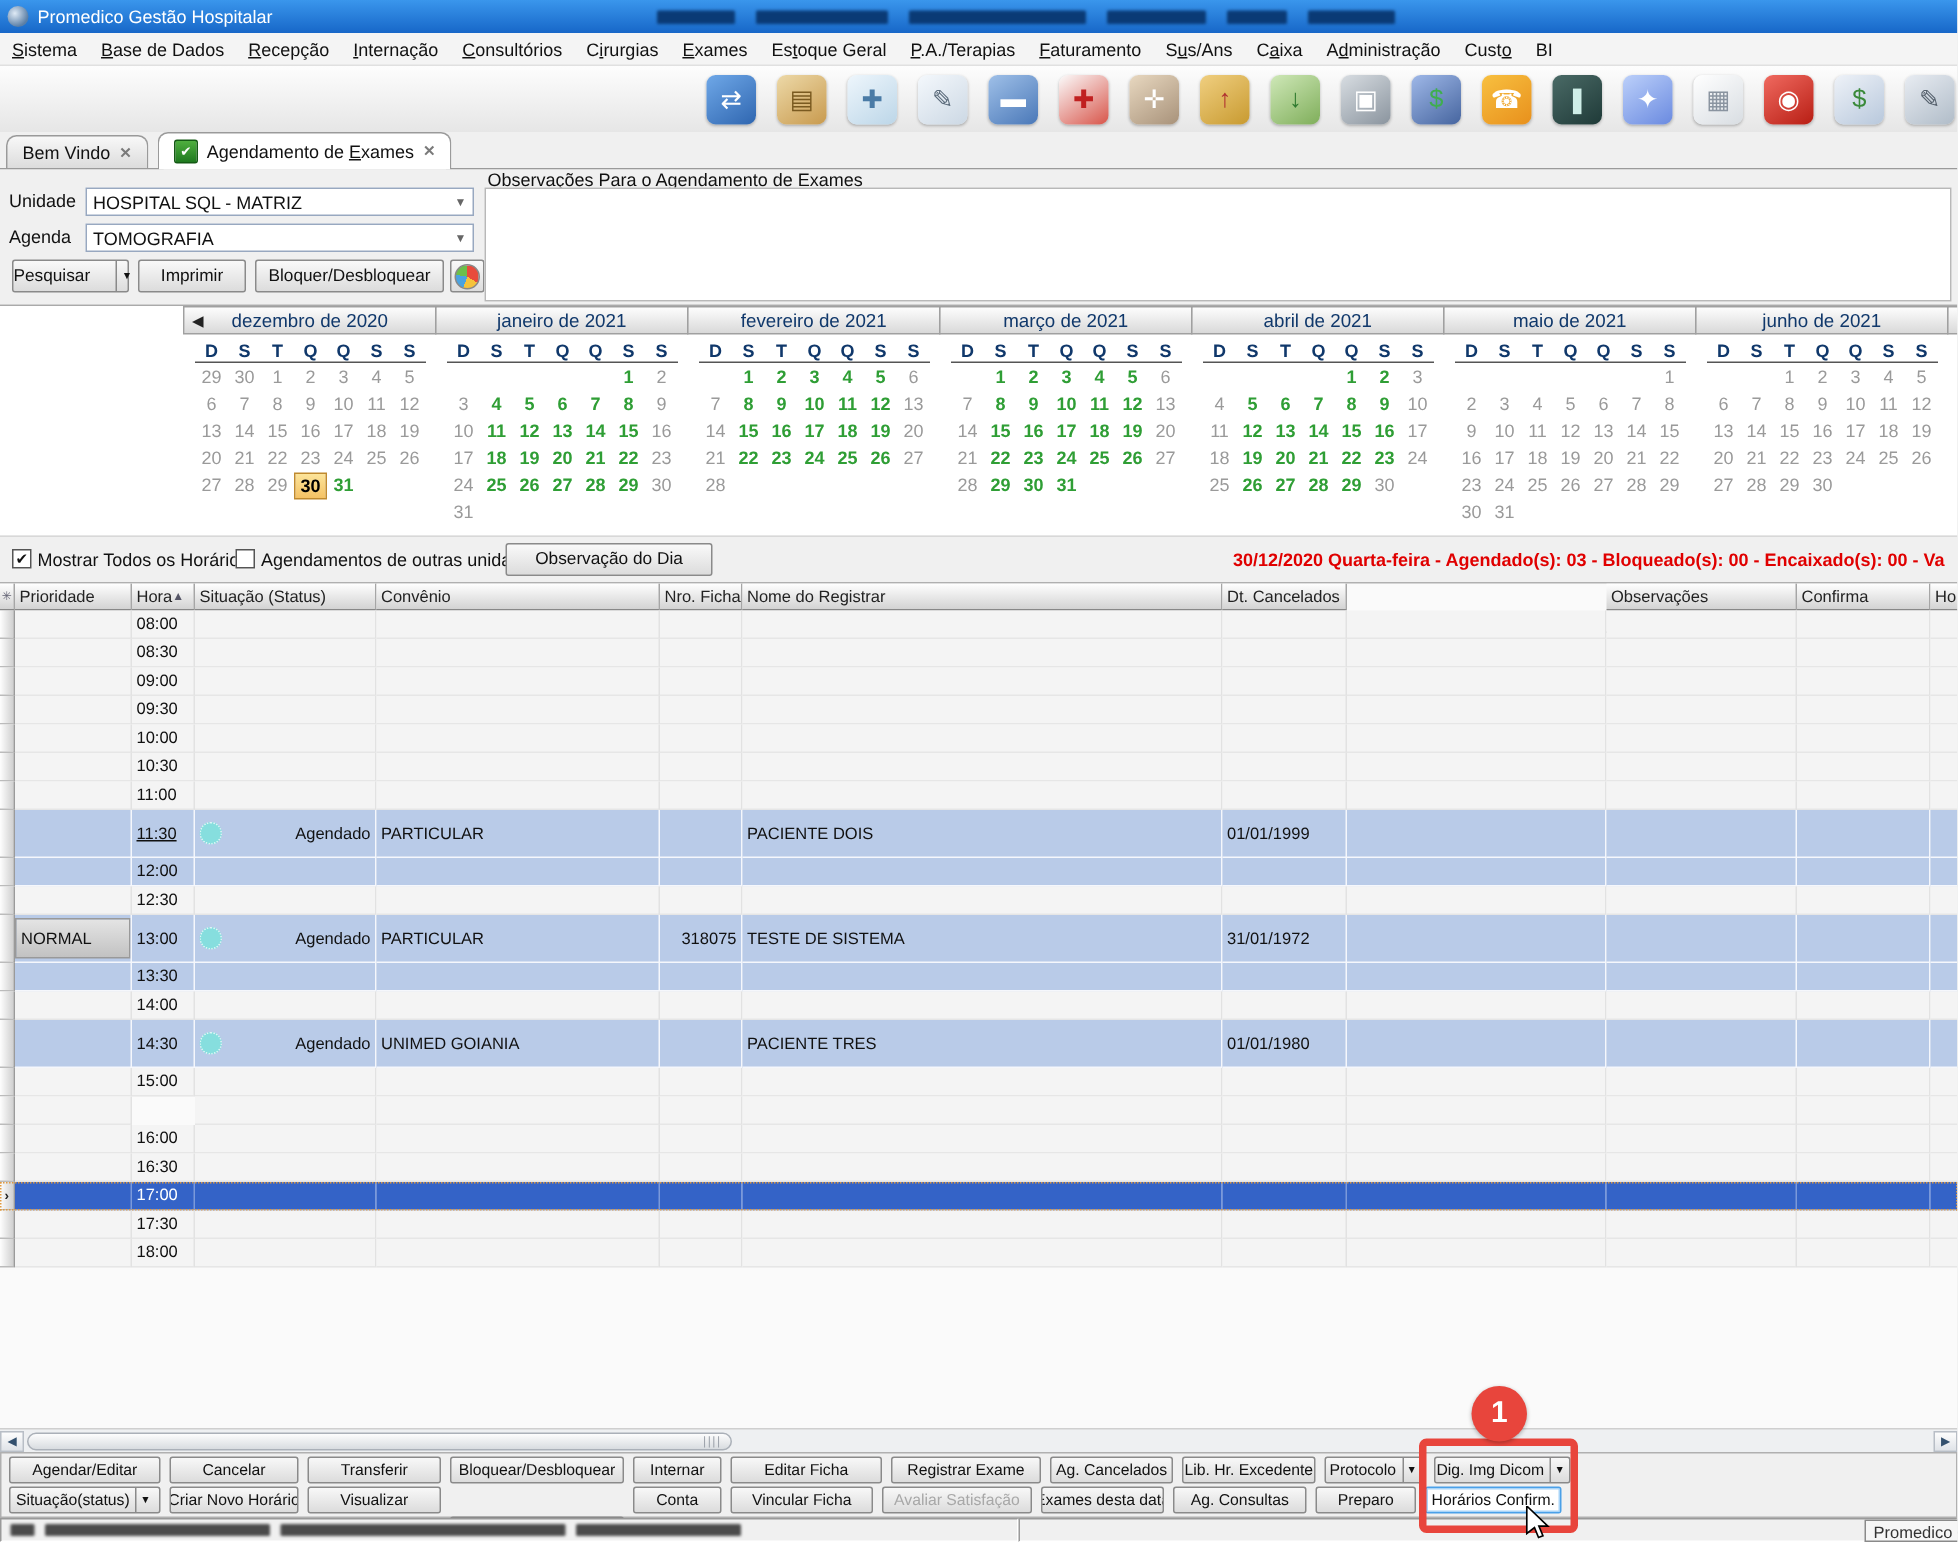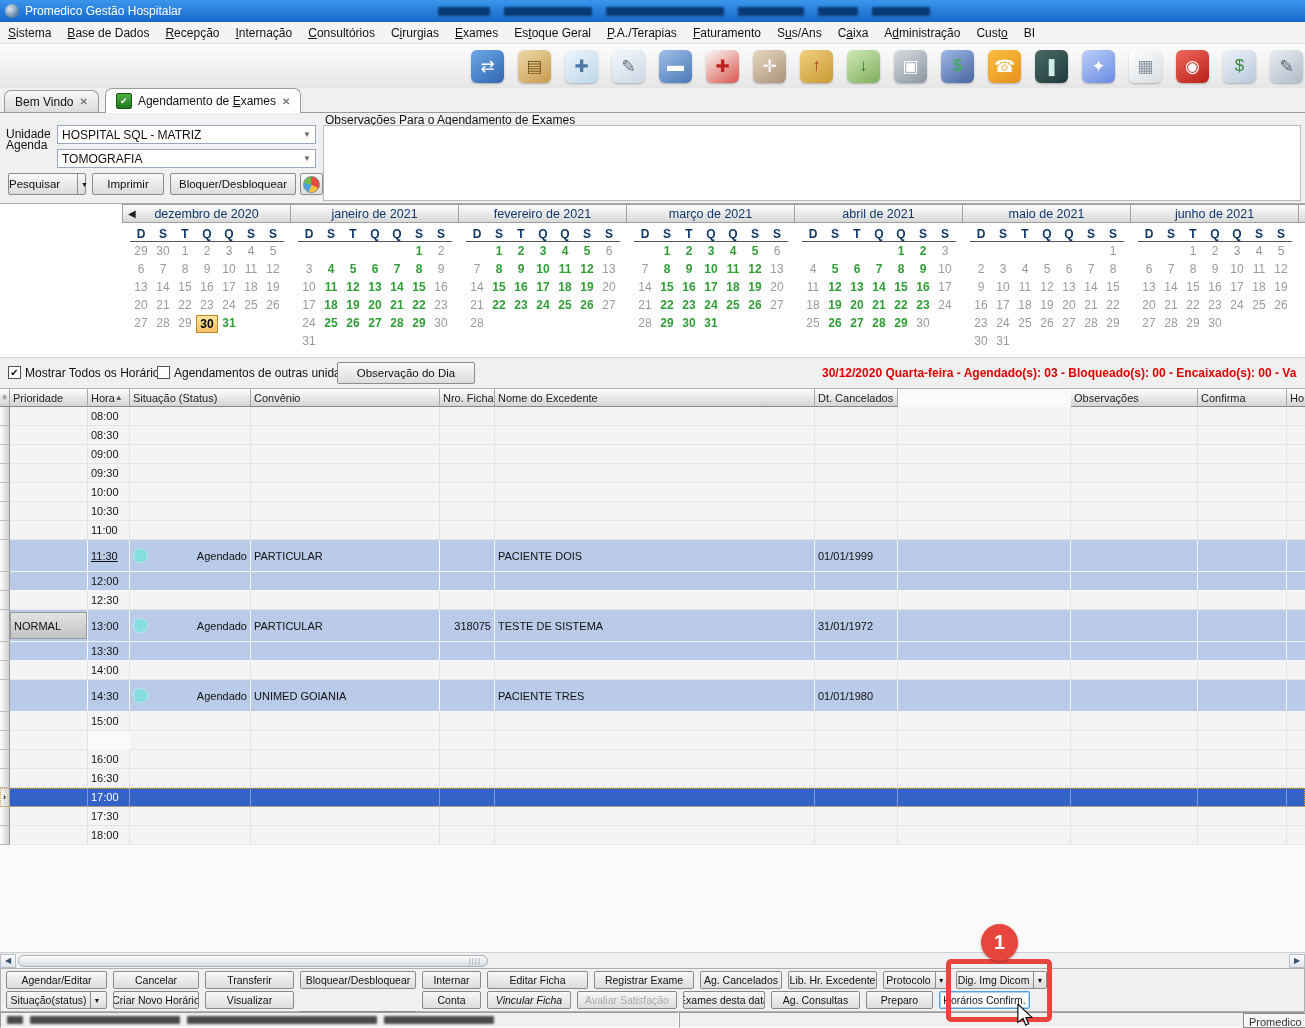--- a/index.html
+++ b/index.html
@@ -216,21 +216,21 @@
         <span class="tab-close">✕</span>
       </div>
     </div>
 
   <div class="workarea">
     <span class="flabel" style="left:6px;top:14px">Unidade</span>
     <div class="combo" style="left:57px;top:12px;width:259px">
       <span>HOSPITAL SQL - MATRIZ</span>
       <span class="arr">▼</span>
     </div>
-    <span class="flabel" style="left:6px;top:25px">Agenda</span>
+    <span class="flabel" style="left:6px;top:38px">Agenda</span>
     <div class="combo" style="left:57px;top:36px;width:259px">
       <span>TOMOGRAFIA</span>
       <span class="arr">▼</span>
     </div>
     <div class="btn3d" style="position:absolute;left:8px;top:60px;width:78px;height:22px;padding-left:6px">
       <span>Pesquisar</span>
       <span class="split-arr">▼</span>
     </div>
     <div class="btn3d" style="position:absolute;left:92px;top:60px;width:72px;height:22px">
       <span>Imprimir</span>
@@ -695,21 +695,21 @@
   </div>
 
   <div class="grid">
     <div class="ghead">
         <div class="gh" style="width: 10px; justify-content: center; font-size: 8px; color: rgb(102, 102, 119); padding: 0px;">✳</div>
         <div class="gh" style="width: 78px; text-align: center;">Prioridade</div>
         <div class="gh" style="width: 42px;">Hora<span style="font-size: 8px; color: rgb(85, 85, 102);"> ▲</span></div>
         <div class="gh" style="width: 121px;">Situação (Status)</div>
         <div class="gh" style="width: 189px;">Convênio</div>
         <div class="gh" style="width: 55px;">Nro. Ficha</div>
-        <div class="gh" style="width: 320px;">Nome do Excedente</div>
+        <div class="gh" style="width: 320px;">Nome do Registrar</div>
         <div class="gh" style="width: 83px;">Dt. Cancelados</div>
         <div class="gh" style="width: 173px; margin-top: 32px;">Médico</div>
         <div class="gh" style="width: 127px;">Observações</div>
         <div class="gh" style="width: 89px;">Confirma</div>
         <div class="gh" style="width: 40px; flex: 1 0 auto;">Ho</div>
       </div>
     <div>
         <div class="grid-row k-light" style="height: 19px;">
           <div class="gut"></div>
           <div class="gc" style="width: 78px; padding: 0px;"></div>
@@ -1071,21 +1071,21 @@
         </div>
         <div class="abtn" style="width: 89px;">
           <span>Visualizar</span>
         </div>
         <div class="abtn" style="width: 116px; margin-top: 20px;">
           <span>Copiar</span>
         </div>
         <div class="abtn" style="width: 59px;">
           <span>Conta</span>
         </div>
-        <div class="abtn" style="width: 84px; font-style: italic;">
+        <div class="abtn" style="width: 95px;">
           <span>Vincular Ficha</span>
         </div>
         <div class="abtn disabled" style="width: 100px;">
           <span>Avaliar Satisfação</span>
         </div>
         <div class="abtn" style="width: 82px;">
           <span>Exames desta data</span>
         </div>
         <div class="abtn" style="width: 89px;">
           <span>Ag. Consultas</span>

